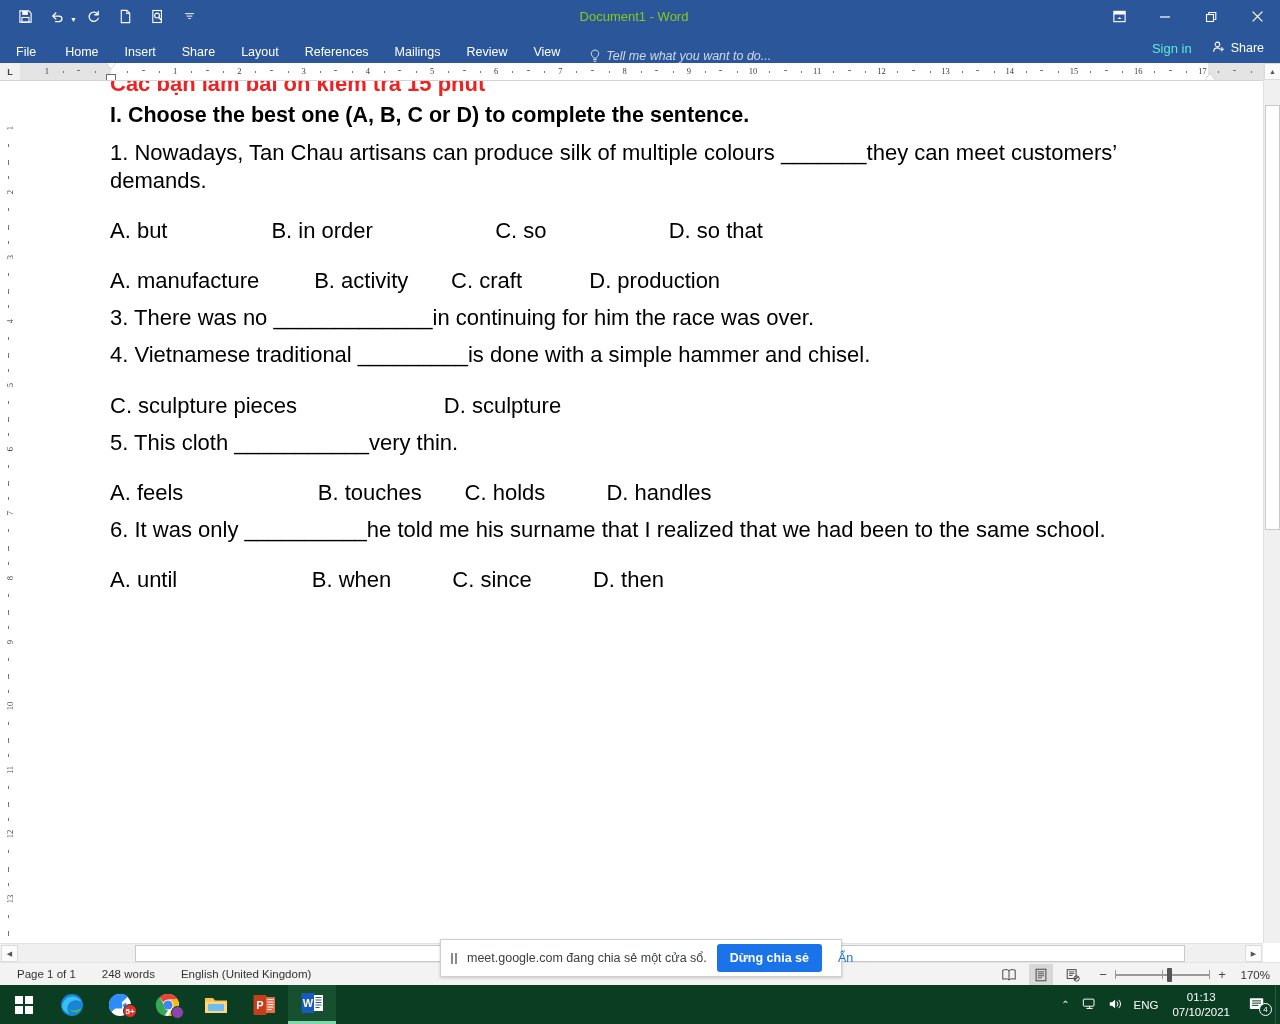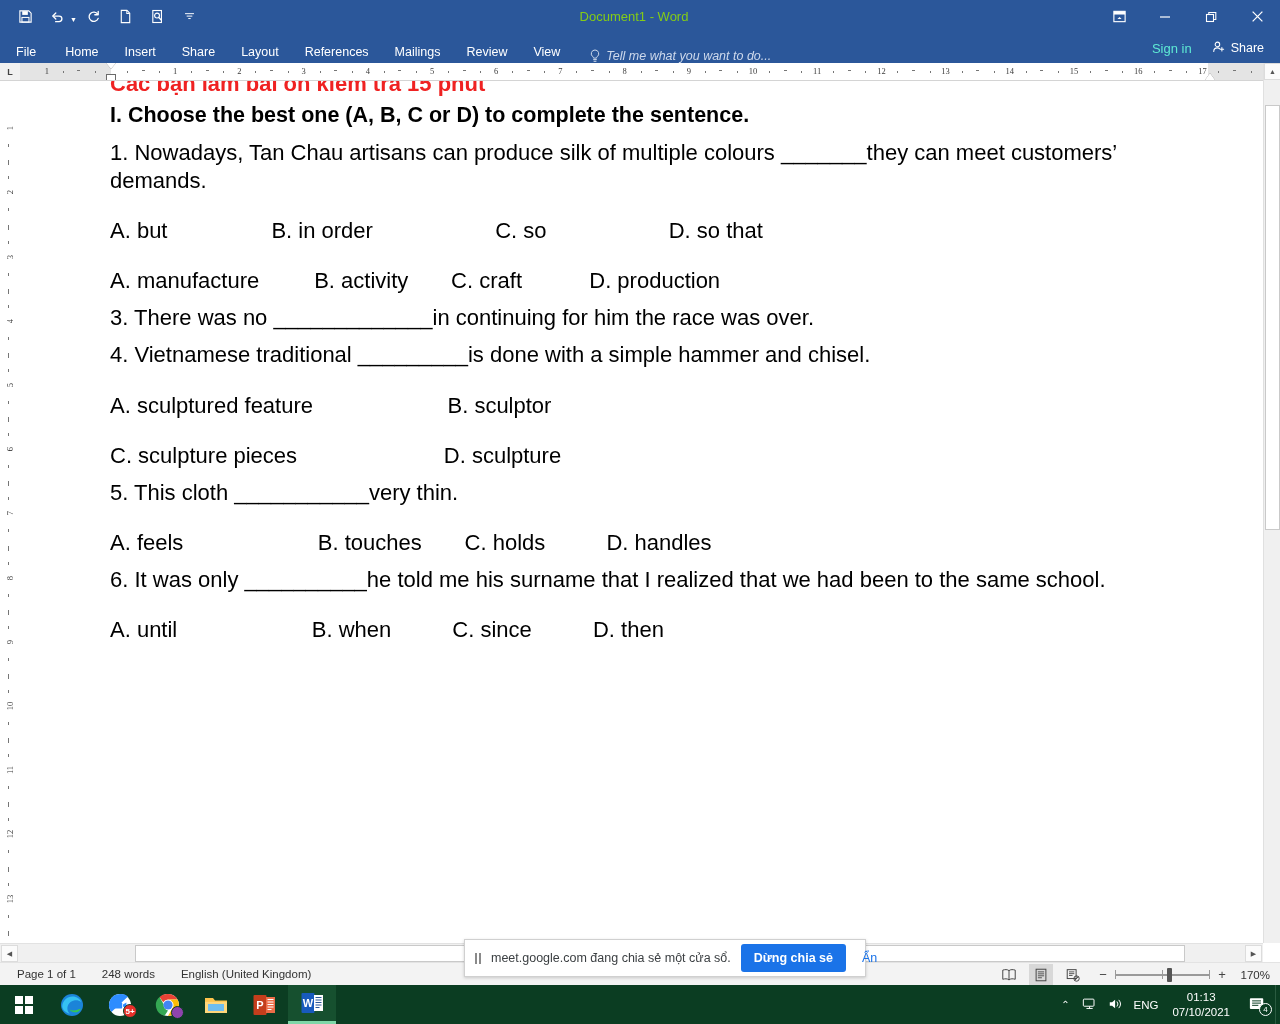--- a/index.html
+++ b/index.html
@@ -204,21 +204,21 @@
     position: absolute; left: 52px; top: -6px; width: 5px; height: 14px;
     background: #555; border-radius: 1px;
   }
   .zoom-tick { position: absolute; top: -4px; width: 1px; height: 9px; background: #9a9a9a; }
   .zoom-pct { font-size: 11.5px; color: #333; min-width: 38px; text-align: right; padding-right: 4px;}
 
   
   .share-popup {
     position: absolute; left: 440px; bottom: 47px; width: 402px; height: 38px;
     background: #fff; border: 1px solid #d0d0d0; box-shadow: 0 1px 3px rgba(0,0,0,.18);
-    display: flex; align-items: center; padding: 0 10px; gap: 10px; z-index: 30; margin-left: 24px;
+    display: flex; align-items: center; padding: 0 10px; gap: 10px; z-index: 30;
   }
   .pause-icon { display: flex; gap: 2px; }
   .pause-bar { width: 2px; height: 11px; background: #8a8a8a; }
   .share-text { font-size: 12.5px; color: #3c4043; flex: 1; white-space: nowrap; }
   .stop-btn {
     background: #1a73e8; color: #fff; font-size: 12.5px; font-weight: bold;
     padding: 7px 13px; border-radius: 3px; white-space: nowrap;
   }
   .hide-link { color: #1a73e8; font-size: 12.5px; padding: 0 6px; }
 
@@ -524,21 +524,20 @@
       <div class="doc-line doc-heading">I. Choose the best one (A, B, C or D) to complete the sentence.</div>
 
       <div class="doc-line q">1. Nowadays, Tan Chau artisans can produce silk of multiple colours _______they can meet customers’ demands.</div>
       <div class="doc-line opts">A. but                 B. in order                    C. so                    D. so that</div>
 
       <div class="doc-line opts">A. manufacture         B. activity       C. craft           D. production</div>
 
       <div class="doc-line q">3. There was no _____________in continuing for him the race was over.</div>
 
       <div class="doc-line q">4. Vietnamese traditional _________is done with a simple hammer and chisel.</div>
-      <div class="doc-line opts">A. sculptured feature                      B. sculptor</div>
       <div class="doc-line opts">C. sculpture pieces                        D. sculpture</div>
 
       <div class="doc-line q">5. This cloth ___________very thin.</div>
       <div class="doc-line opts">A. feels                      B. touches       C. holds          D. handles</div>
 
       <div class="doc-line q">6. It was only __________he told me his surname that I realized that we had been to the same school.</div>
       <div class="doc-line opts">A. until                      B. when          C. since          D. then</div>
     </div>
   </div>
 

